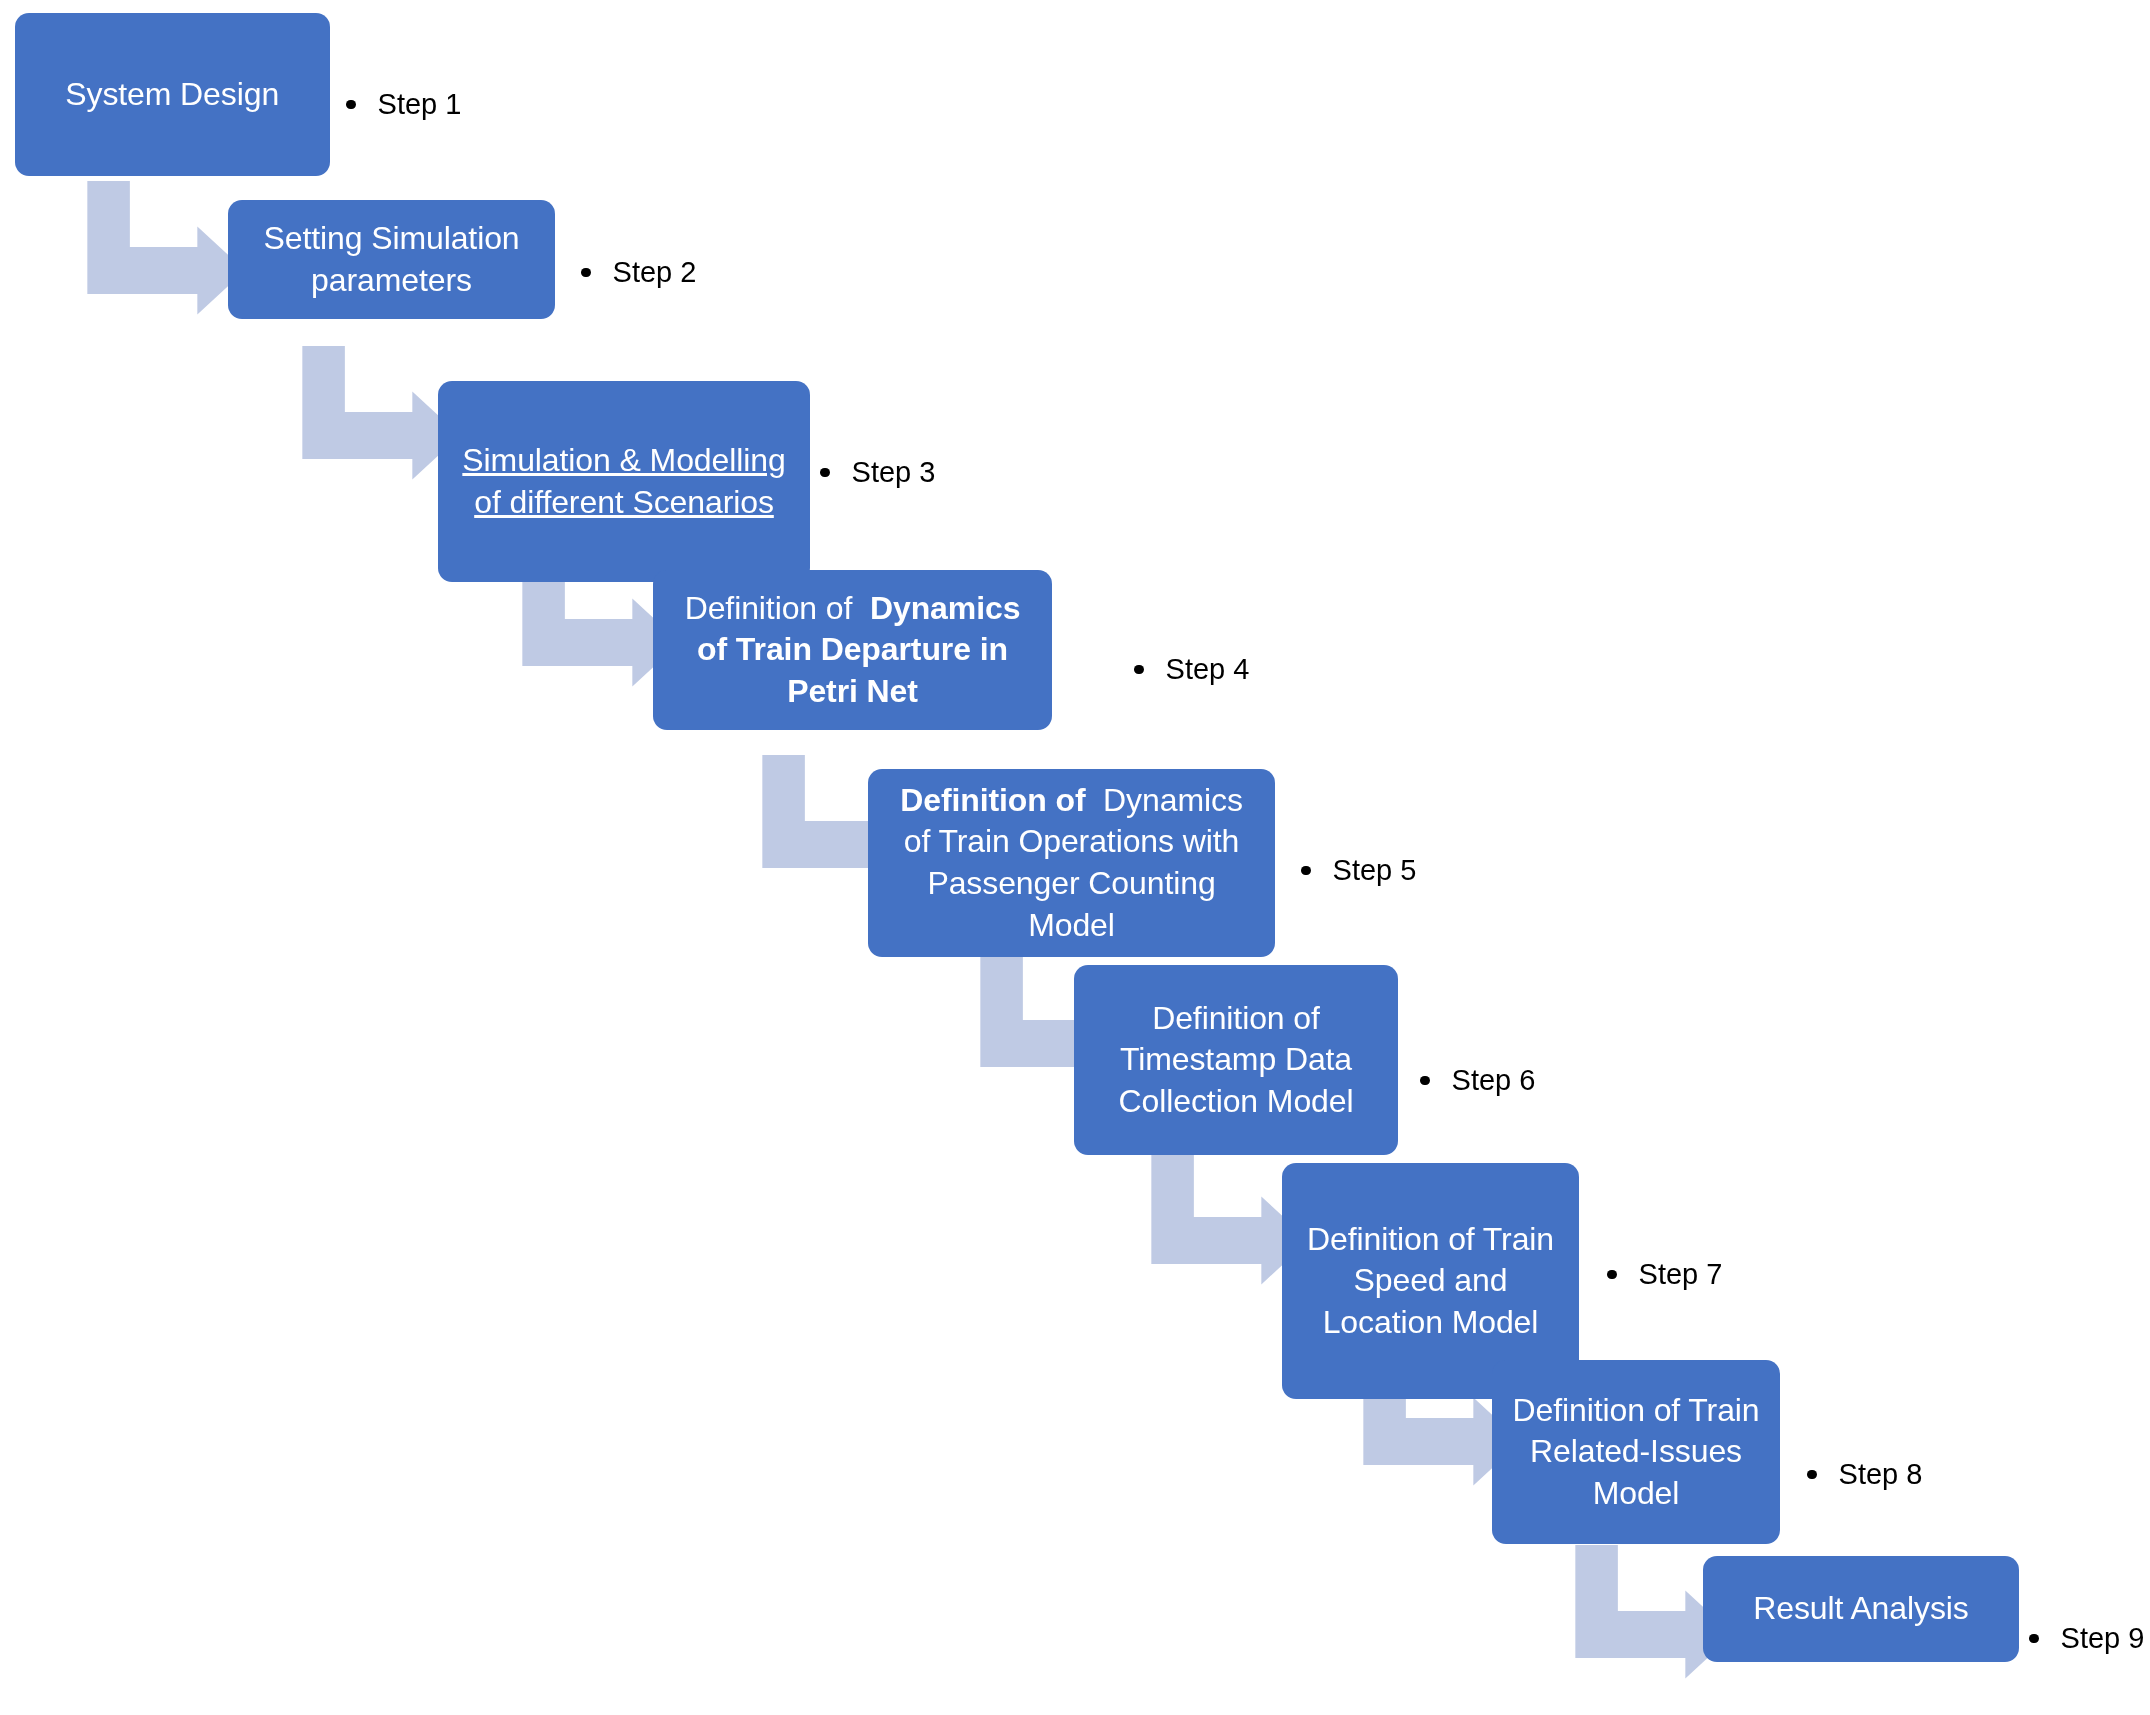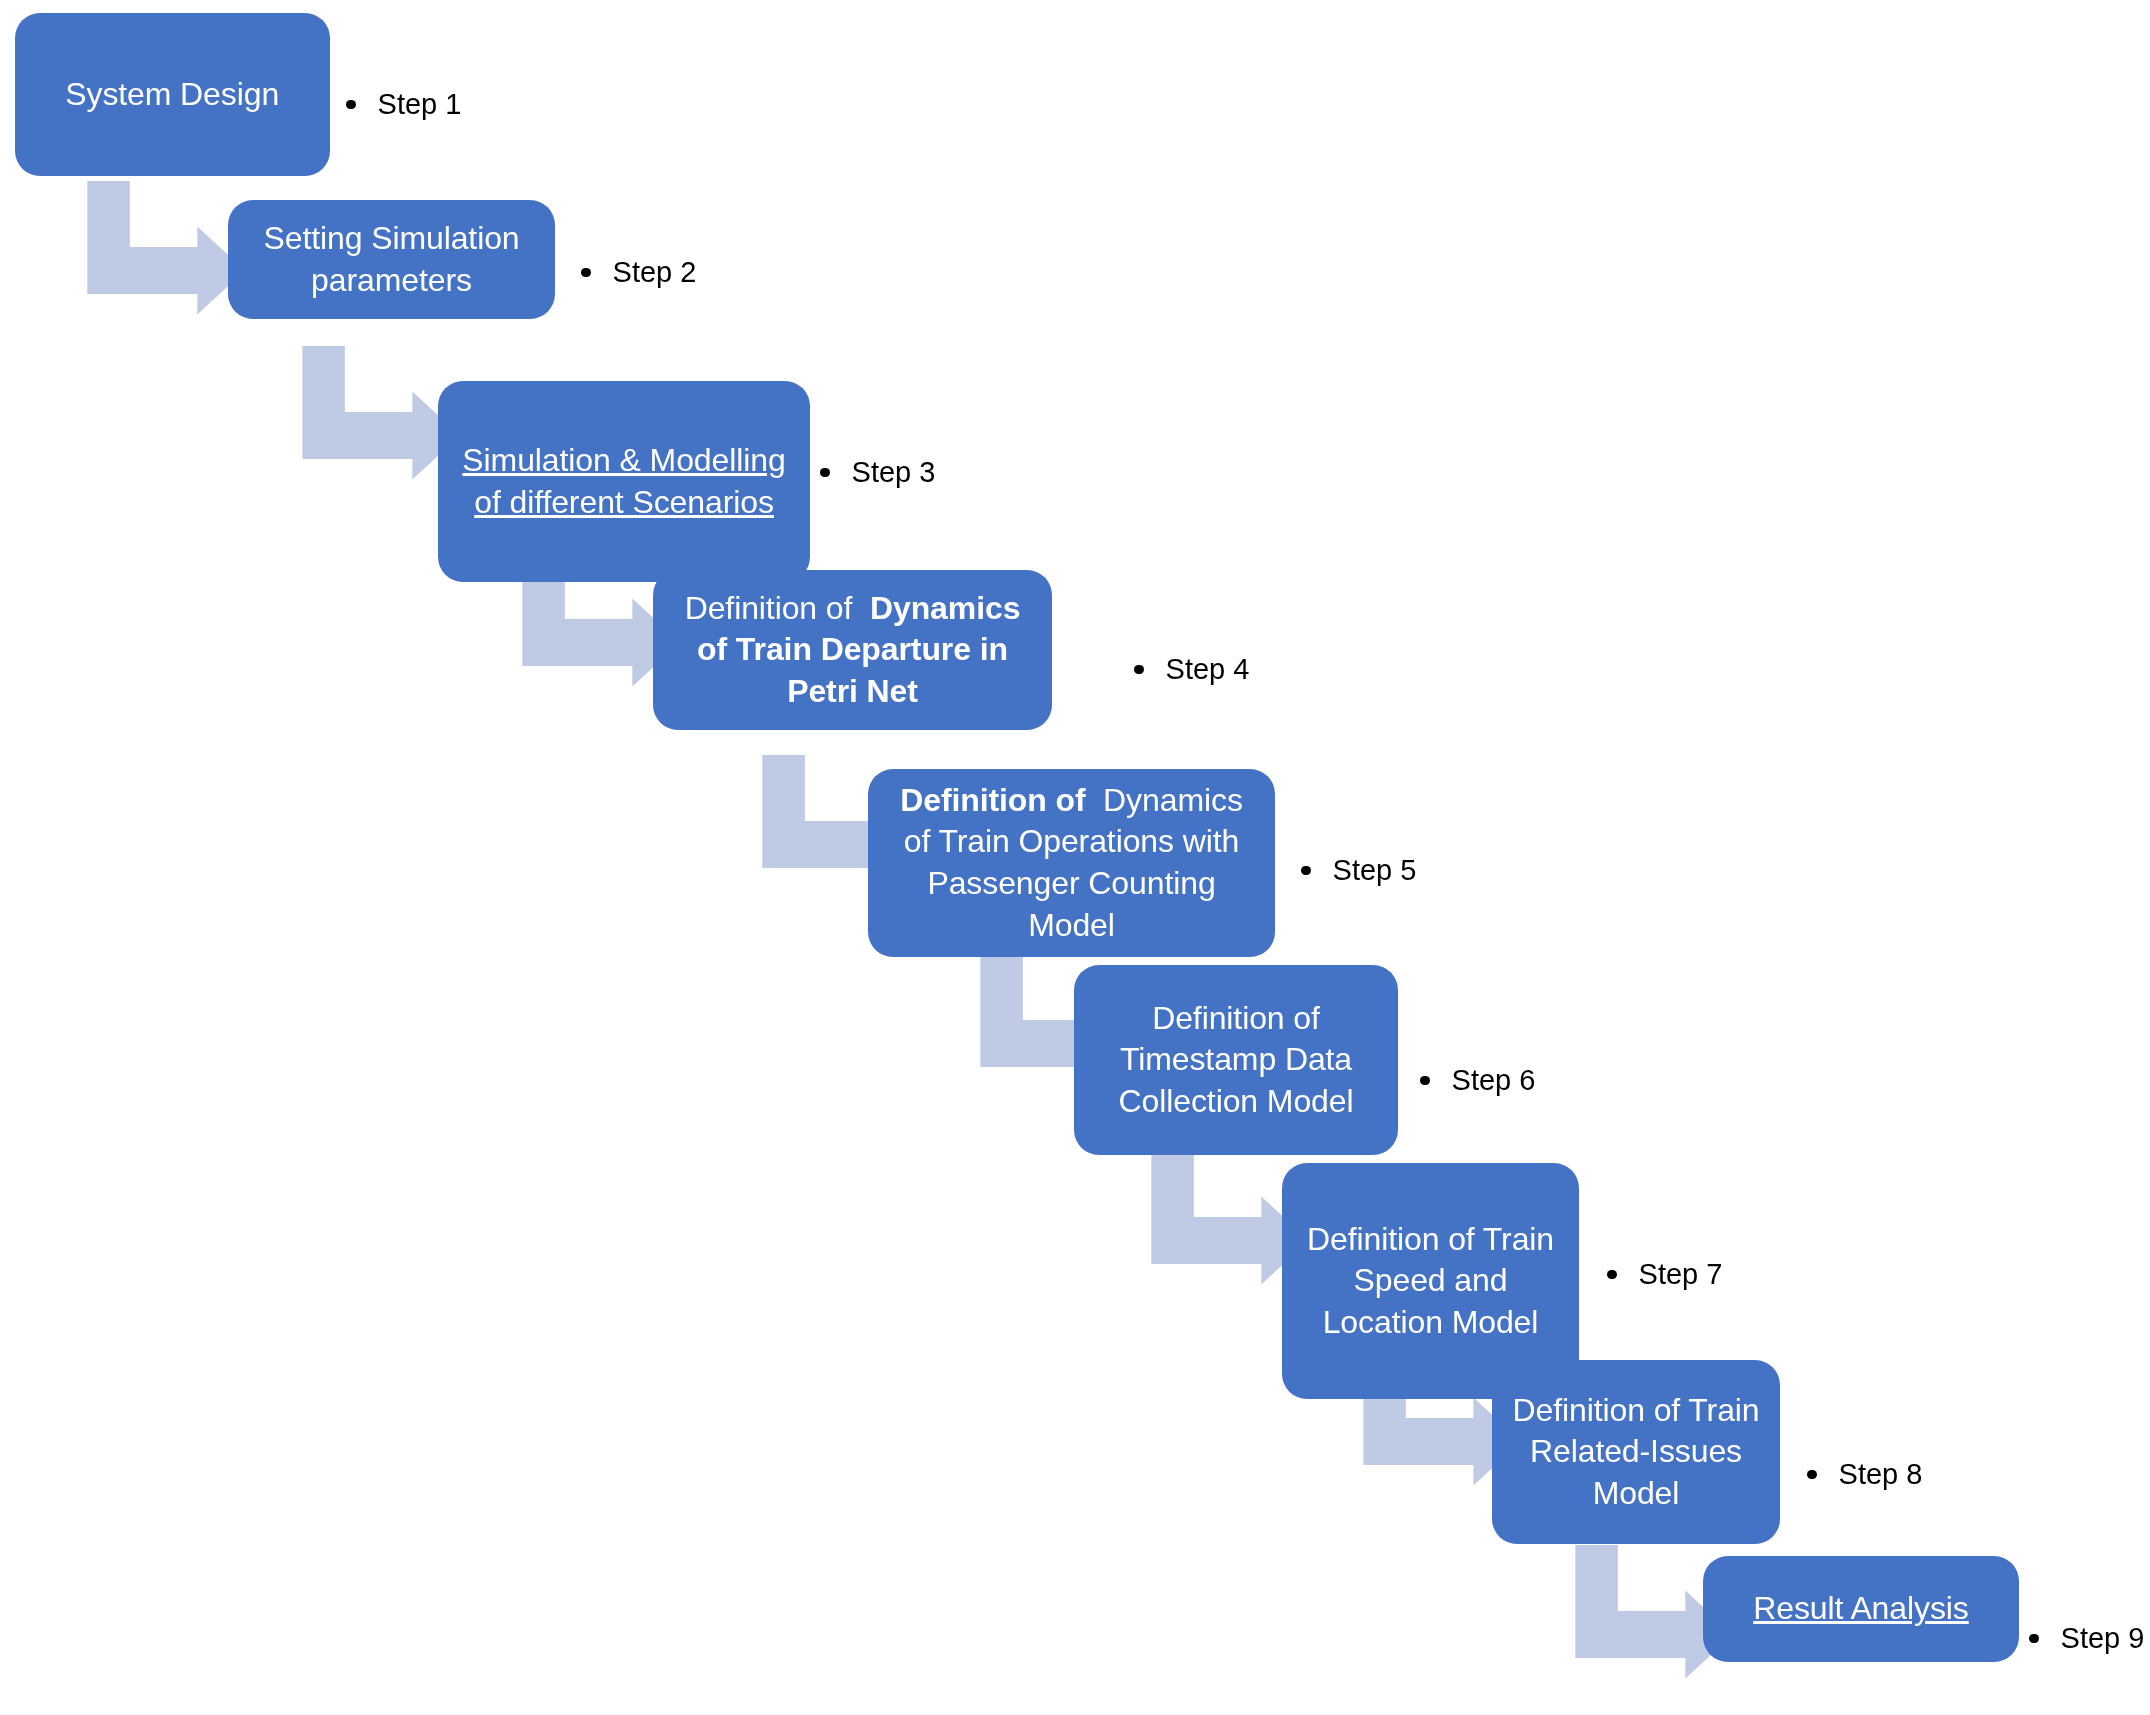--- a/index.html
+++ b/index.html
@@ -18,21 +18,21 @@
     height: 1715px;
     background: #ffffff;
     overflow: hidden;
   }
 
   
   .step-box {
     position: absolute;
     box-sizing: border-box;
     background: #4472C4;
-    border-radius: 25px;
+    border-radius: 14px;
     color: #ffffff;
     display: flex;
     align-items: center;
     justify-content: flex-start;
     text-align: center;
     padding: 7.4px 19px;
     z-index: 5;
   }
   .step-box .box-text {
     font-size: 32px;
@@ -157,21 +157,21 @@
   </div>
 
   <div class="step-box" style="left:1282px; top:1163px; width:297px; height:236px;">
     <span class="box-text">Definition of Train Speed and Location Model</span>
   </div>
 
   <div class="step-box" style="left:1492px; top:1360px; width:288px; height:184px;">
     <span class="box-text">Definition of Train Related-Issues Model</span>
   </div>
 
-  <div class="step-box" style="left:1703px; top:1556px; width:316px; height:106px;text-decoration:underline;">
+  <div class="step-box" style="left:1703px; top:1556px; width:316px; height:106px;">
     <span class="box-text">Result Analysis</span>
   </div>
 
   <div class="step-label" style="left:346px; top:90px;">
     <span class="bullet"></span>
     <span class="label-text">Step 1</span>
   </div>
 
   <div class="step-label" style="left:581px; top:258px;">
     <span class="bullet"></span>

